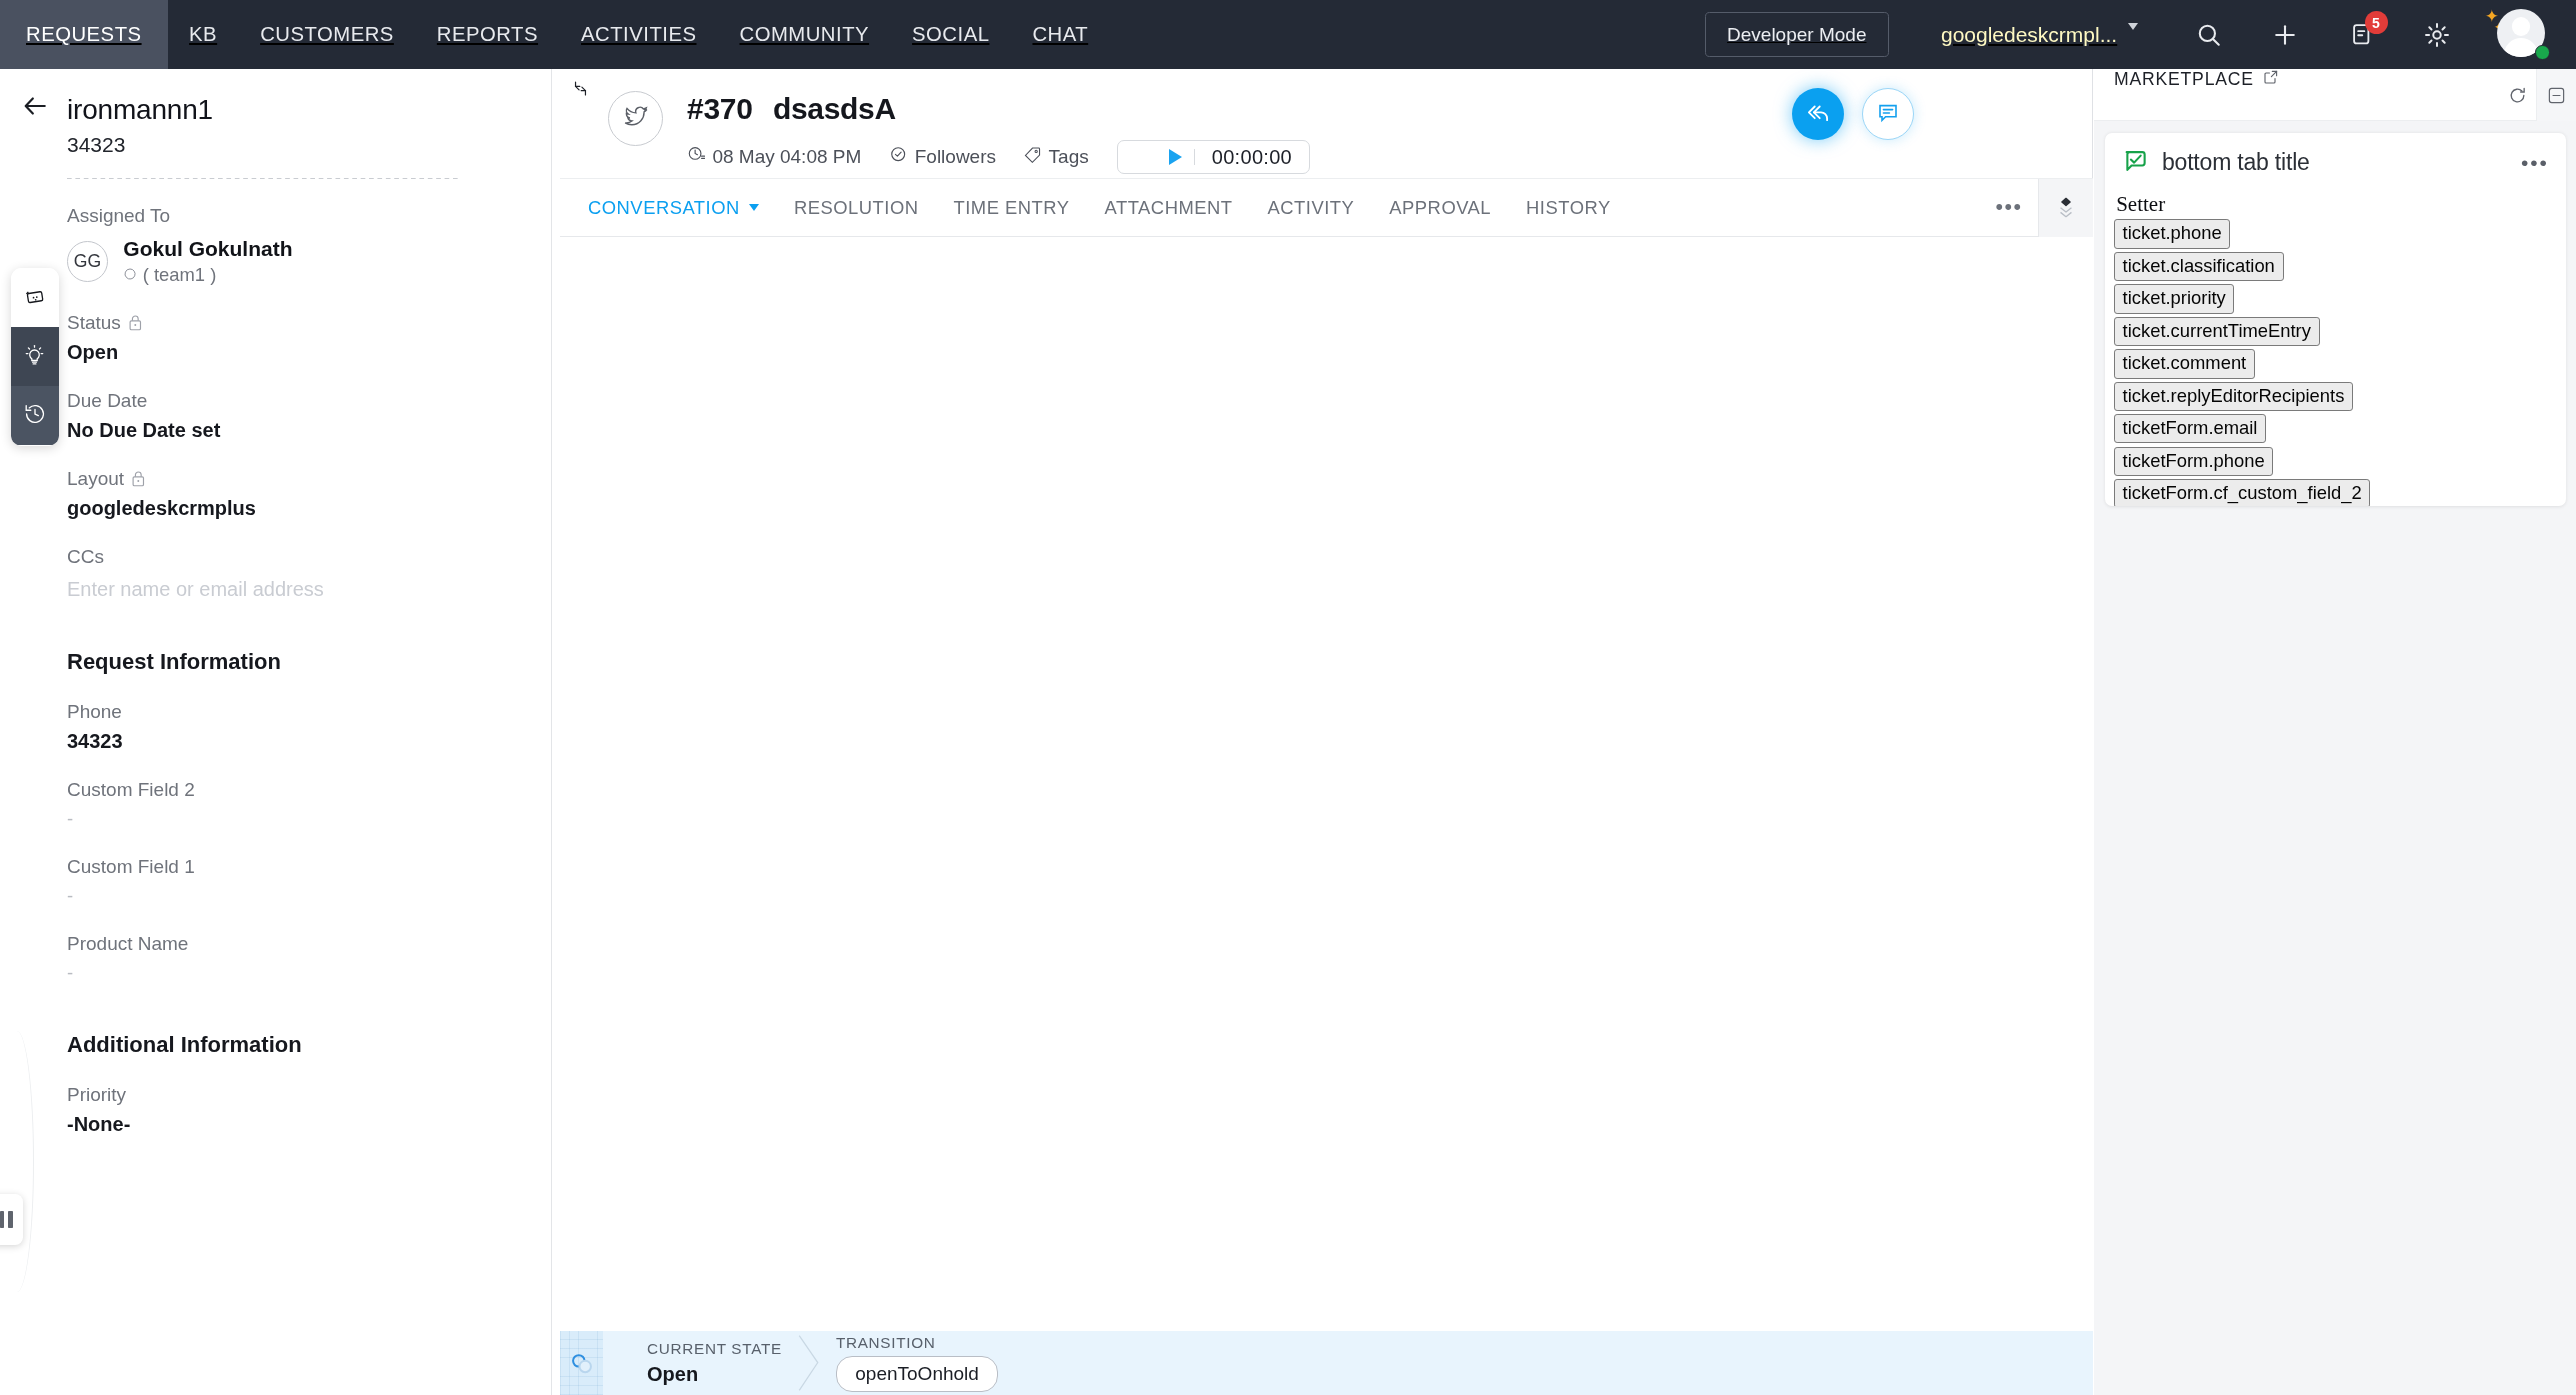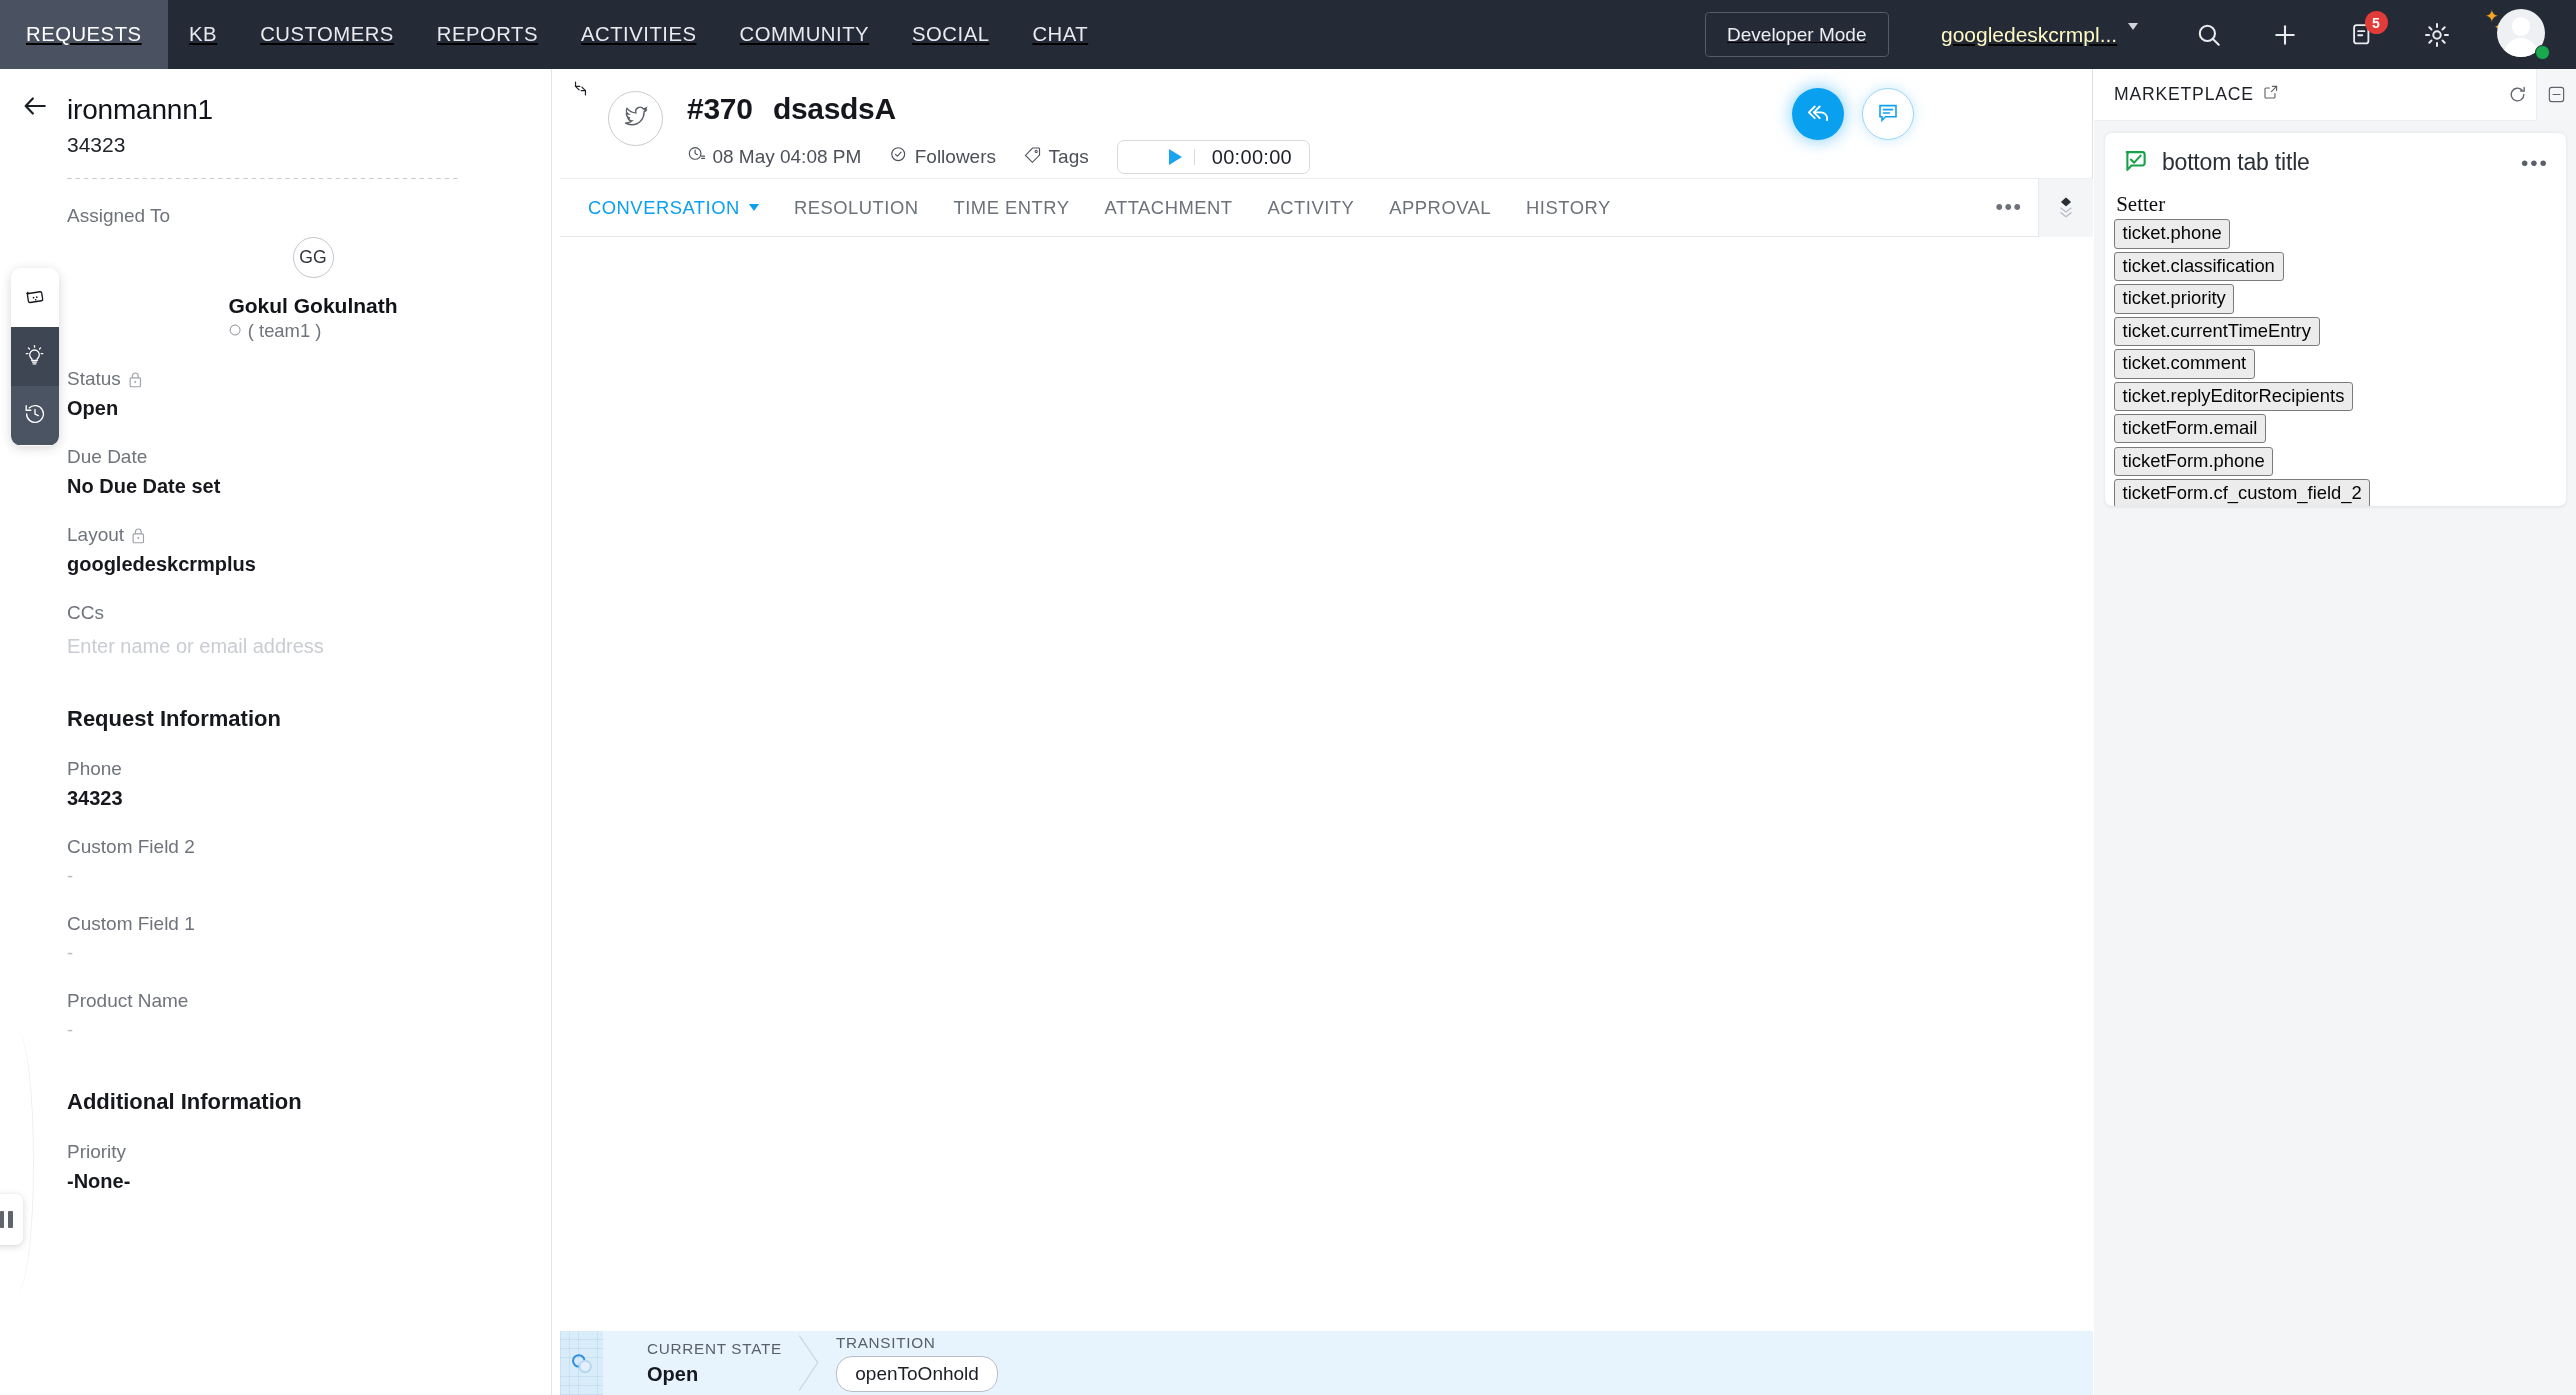--- a/index.html
+++ b/index.html
@@ -87,21 +87,21 @@
     background-image: linear-gradient(to right, #c9ccd1 55%, rgba(255,255,255,0) 0%);
     background-size: 8.4px 0.8px; background-repeat: repeat-x;
   }
   .lp-field { margin-top: 26px; }
   .lp-label {
     font-size: 19px; color: #6f737b; display: flex; align-items: center; gap: 7px;
   }
   .lp-value { font-size: 20px; color: #16181e; font-weight: bold; margin-top: 7px; }
   .lp-value.dash { color: #b9bcc2; font-weight: normal; font-size: 18.4px; }
   .lp-placeholder { font-size: 20px; color: #c9ccd2; margin-top: 10.7px; }
-  .assignee-row { display: flex; align-items: center; gap: 15.3px; margin-top: 10.7px; flex-direction: column; }
+  .assignee-row { display: flex; align-items: center; gap: 15.3px; margin-top: 10.7px; }
   .assignee-av {
     width: 41px; height: 41px; border-radius: 50%; border: 0.8px solid #c3c6cc;
     display: flex; align-items: center; justify-content: center;
     font-size: 17.6px; color: #33363d; flex: none;
   }
   .assignee-name { font-size: 21px; color: #111318; font-weight: bold; }
   .assignee-team {
     font-size: 18.4px; color: #70747c; margin-top: 2.3px; display: flex;
     align-items: center; gap: 5.4px;
   }
@@ -233,21 +233,21 @@
     background: #fff; font-size: 19px; color: #1b1e25; padding: 6.1px 18.4px;
     cursor: pointer; white-space: nowrap;
   }
 
   
   #rightpanel {
     position: absolute; left: 2094px; top: 69px; width: 482px; height: 1326px;
     background: #f4f5f7;
   }
   #mp-head {
-    height: 52px; background: #ffffff; display: flex; align-items: center;
+    height: 52px; background: #ffffff; display: flex; align-items: flex-start;
     padding-left: 20px; border-bottom: 0.8px solid #eceef0;
   }
   .mp-title {
     font-size: 17.6px; color: #1d2027; letter-spacing: 0.8px; display: flex;
     align-items: center; gap: 9.2px;
   }
   .mp-head-right { margin-left: auto; display: flex; align-items: stretch; height: 52px; }
   .mp-ico {
     width: 37px; display: flex; align-items: center; justify-content: center;
     cursor: pointer;

